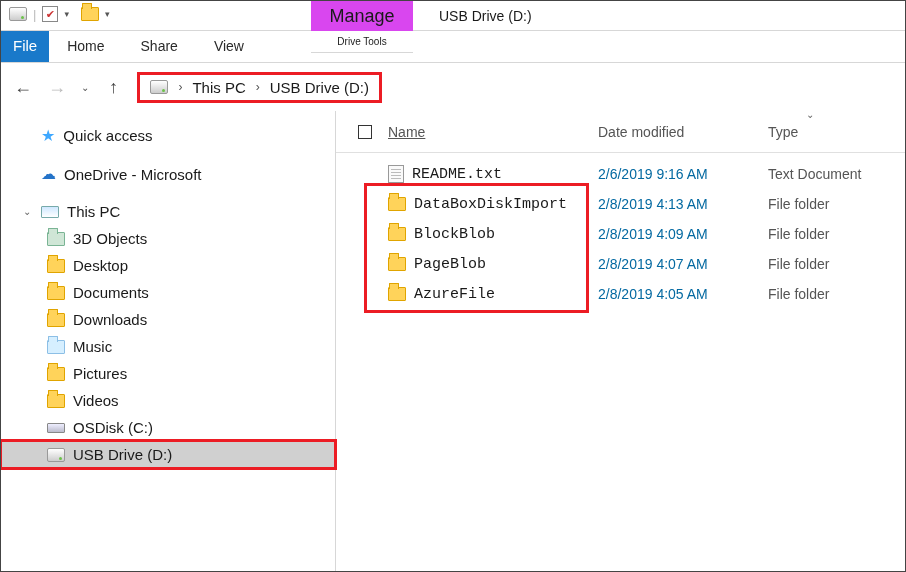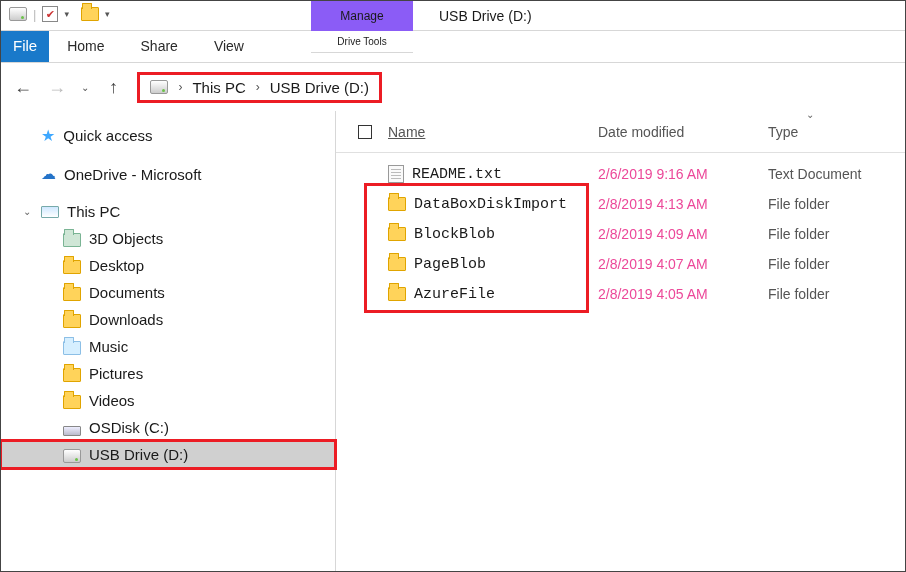--- a/index.html
+++ b/index.html
@@ -32,22 +32,22 @@
   .title-text {
     padding: 7px 0 0 16px;
     font-size: 14px;
   }
   .context-tab {
     position:absolute;
     left:310px;
     top:0;
     width:102px;
     height:30px;
-    background:#8b5cf6;
-    font-size:12px;
+    background:#d946ef;
+    font-size:18px;
     display:flex;
     align-items:center;
     justify-content:center;
   }
 
   
   .ribbon {
     display: flex;
     align-items: stretch;
     height: 32px;
@@ -120,21 +120,21 @@
     border-right: 1px solid #d7d7d7;
     padding: 10px 0;
   }
   .tree-item {
     display:flex;
     align-items:center;
     gap: 8px;
     padding: 5px 0 5px 22px;
     font-size: 15px;
   }
-  .tree-item.sub { padding-left: 44px; align-items: flex-end; }
+  .tree-item.sub { padding-left: 28px; }
   .tree-item.selected {
     background:#d0d0d0;
     outline: 3px solid #ec1c24;
     outline-offset: -1px;
   }
   .tree-caret {
     width:10px; font-size:10px; color:#666; display:inline-block;
   }
   .folder-ic{
     width:18px;height:14px;background:#ffd35a;border:1px solid #e0a400;border-radius:1px;position:relative;
@@ -171,21 +171,21 @@
 
   .file-rows { position:relative; padding: 6px 0;}
   .file-row {
     display:flex;
     align-items:center;
     height: 30px;
     padding-left: 52px;
     font-size:15px;
   }
   .cell-name{width:210px;display:flex;align-items:center;gap:8px;font-family:Liberation Mono, monospace;}
-  .cell-date{width:170px;color:#ec4899;font-size:14px;}
+  .cell-date{width:170px;color:#0369a1;font-size:14px;}
   .cell-type{width:130px;color:#555;font-size:14px;}
   .file-ic{width:16px;height:18px;border:1px solid #999;background:#fafafa;position:relative;}
   .file-ic::before{content:"";position:absolute;top:3px;left:2px;right:2px;height:1px;background:#bbb;box-shadow:0 3px 0 #bbb,0 6px 0 #bbb,0 9px 0 #bbb;}
   .folder-small{width:18px;height:14px;background:#ffd35a;border:1px solid #e0a400;border-radius:1px;position:relative;}
   .folder-small::before{content:"";position:absolute;top:-5px;left:0;width:8px;height:5px;background:#ffd35a;border:1px solid #e0a400;border-bottom:none;border-radius:1px 1px 0 0;}
 
   .highlight-box {
     position:absolute;
     border:3px solid #ec1c24;
     pointer-events:none;

